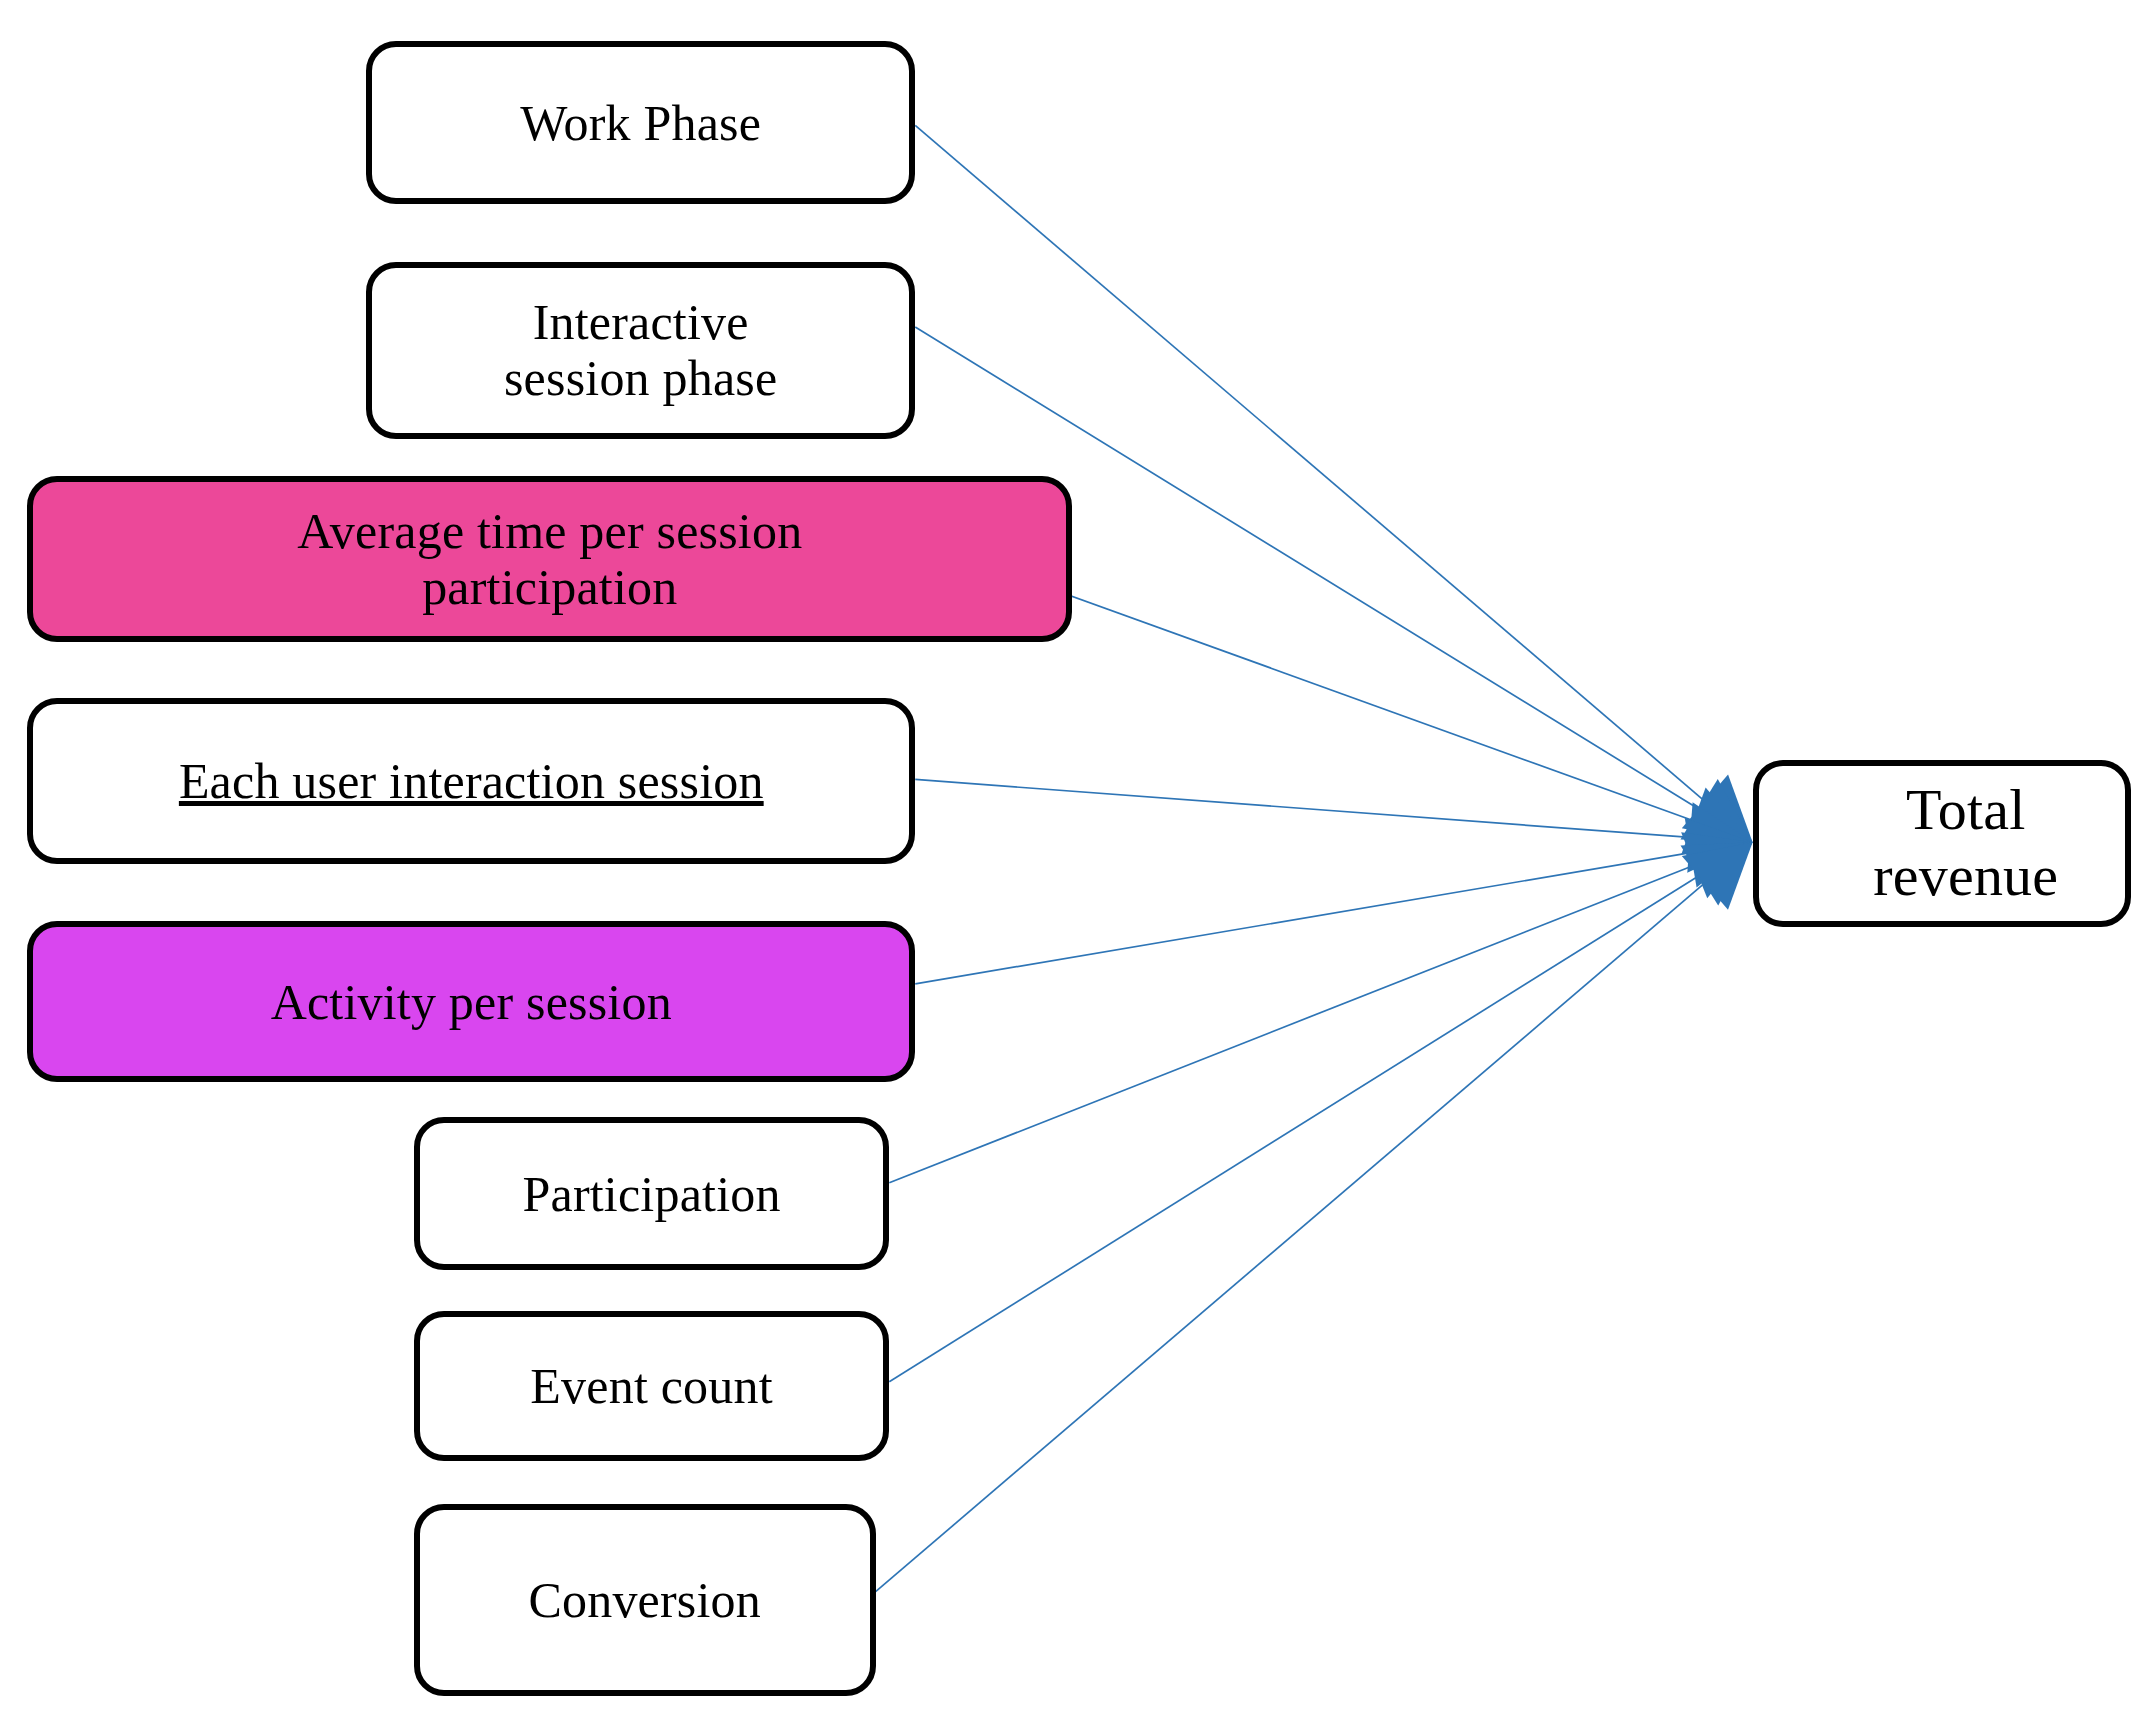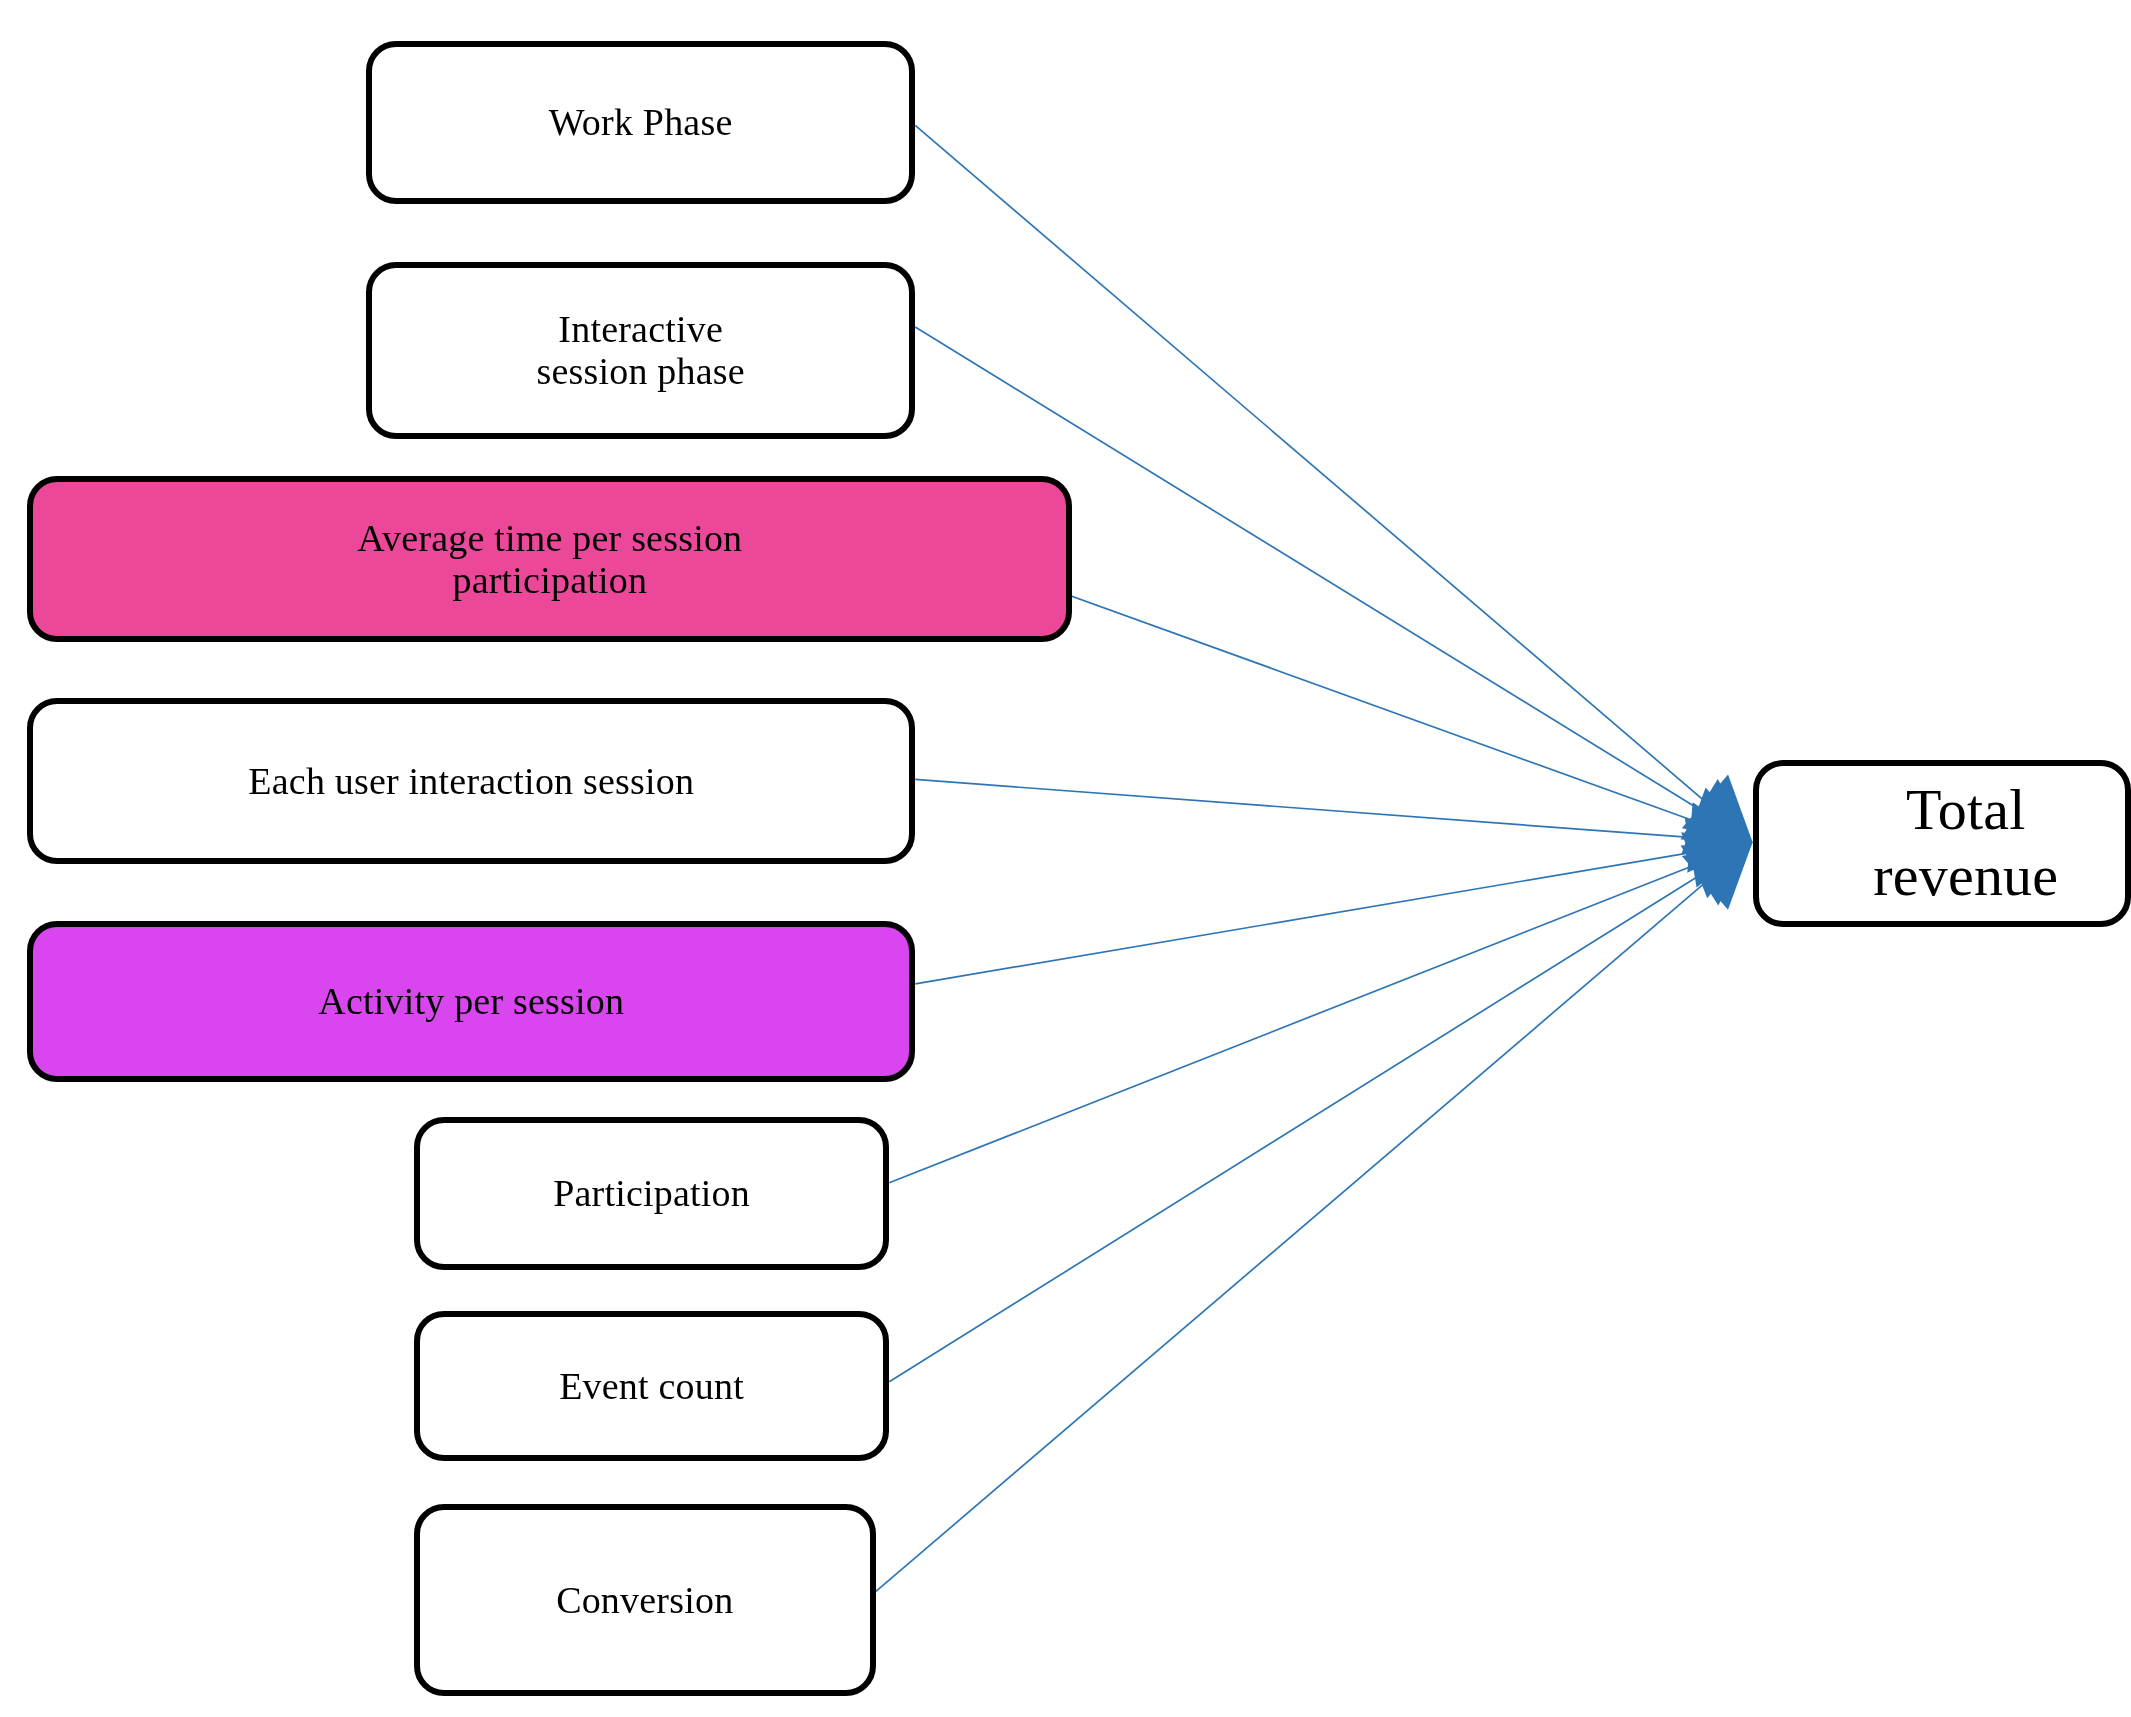--- a/index.html
+++ b/index.html
@@ -33,21 +33,21 @@
     display: flex;
     align-items: center;
     justify-content: center;
     text-align: center;
     z-index: 3;
   }
   .node .label {
     display: block;
     color: #000000;
     font-family: "Liberation Serif", "DejaVu Serif", serif;
-    font-size: 38px;
+    font-size: 50px;
     line-height: 1.12;
     letter-spacing: 0.2px;
     padding: 0 14px;
     white-space: pre-line;
   }
   .target-node .label {
     font-size: 58px;
     line-height: 1.15;
   }
 </style>
@@ -81,21 +81,21 @@
       </div>
       <div class="node" style="left: 366.095px; top: 261.638px; width: 549.142px; height: 177px; border-color: rgb(0, 0, 0); background: rgb(255, 255, 255);">
         <span class="label" style="color: rgb(0, 0, 0);">Interactive
 session phase</span>
       </div>
       <div class="node" style="left: 27.3205px; top: 476px; width: 1045px; height: 166.249px; border-color: rgb(0, 0, 0); background: #ec4899;">
         <span class="label" style="color: rgb(0, 0, 0);">Average time per session
 participation</span>
       </div>
       <div class="node" style="left: 27.3205px; top: 697.702px; width: 887.917px; height: 166.249px; border-color: rgb(0, 0, 0); background: rgb(255, 255, 255);">
-        <span class="label" style="color: rgb(0, 0, 0);">Each user interaction session</span>
+        <span class="label" style="color: rgb(0, 0, 0); text-decoration: underline;">Each user interaction session</span>
       </div>
       <div class="node" style="left: 27.3205px; top: 921.184px; width: 887.917px; height: 160.798px; border-color: rgb(0, 0, 0); background: #d946ef;">
         <span class="label" style="color: rgb(0, 0, 0);">Activity per session</span>
       </div>
       <div class="node" style="left: 413.906px; top: 1117.41px; width: 475.377px; height: 152.622px; border-color: rgb(0, 0, 0); background: rgb(255, 255, 255);">
         <span class="label" style="color: rgb(0, 0, 0);">Participation</span>
       </div>
       <div class="node" style="left: 413.906px; top: 1310.92px; width: 475.377px; height: 150px; border-color: rgb(0, 0, 0); background: rgb(255, 255, 255);">
         <span class="label" style="color: rgb(0, 0, 0);">Event count</span>
       </div>

